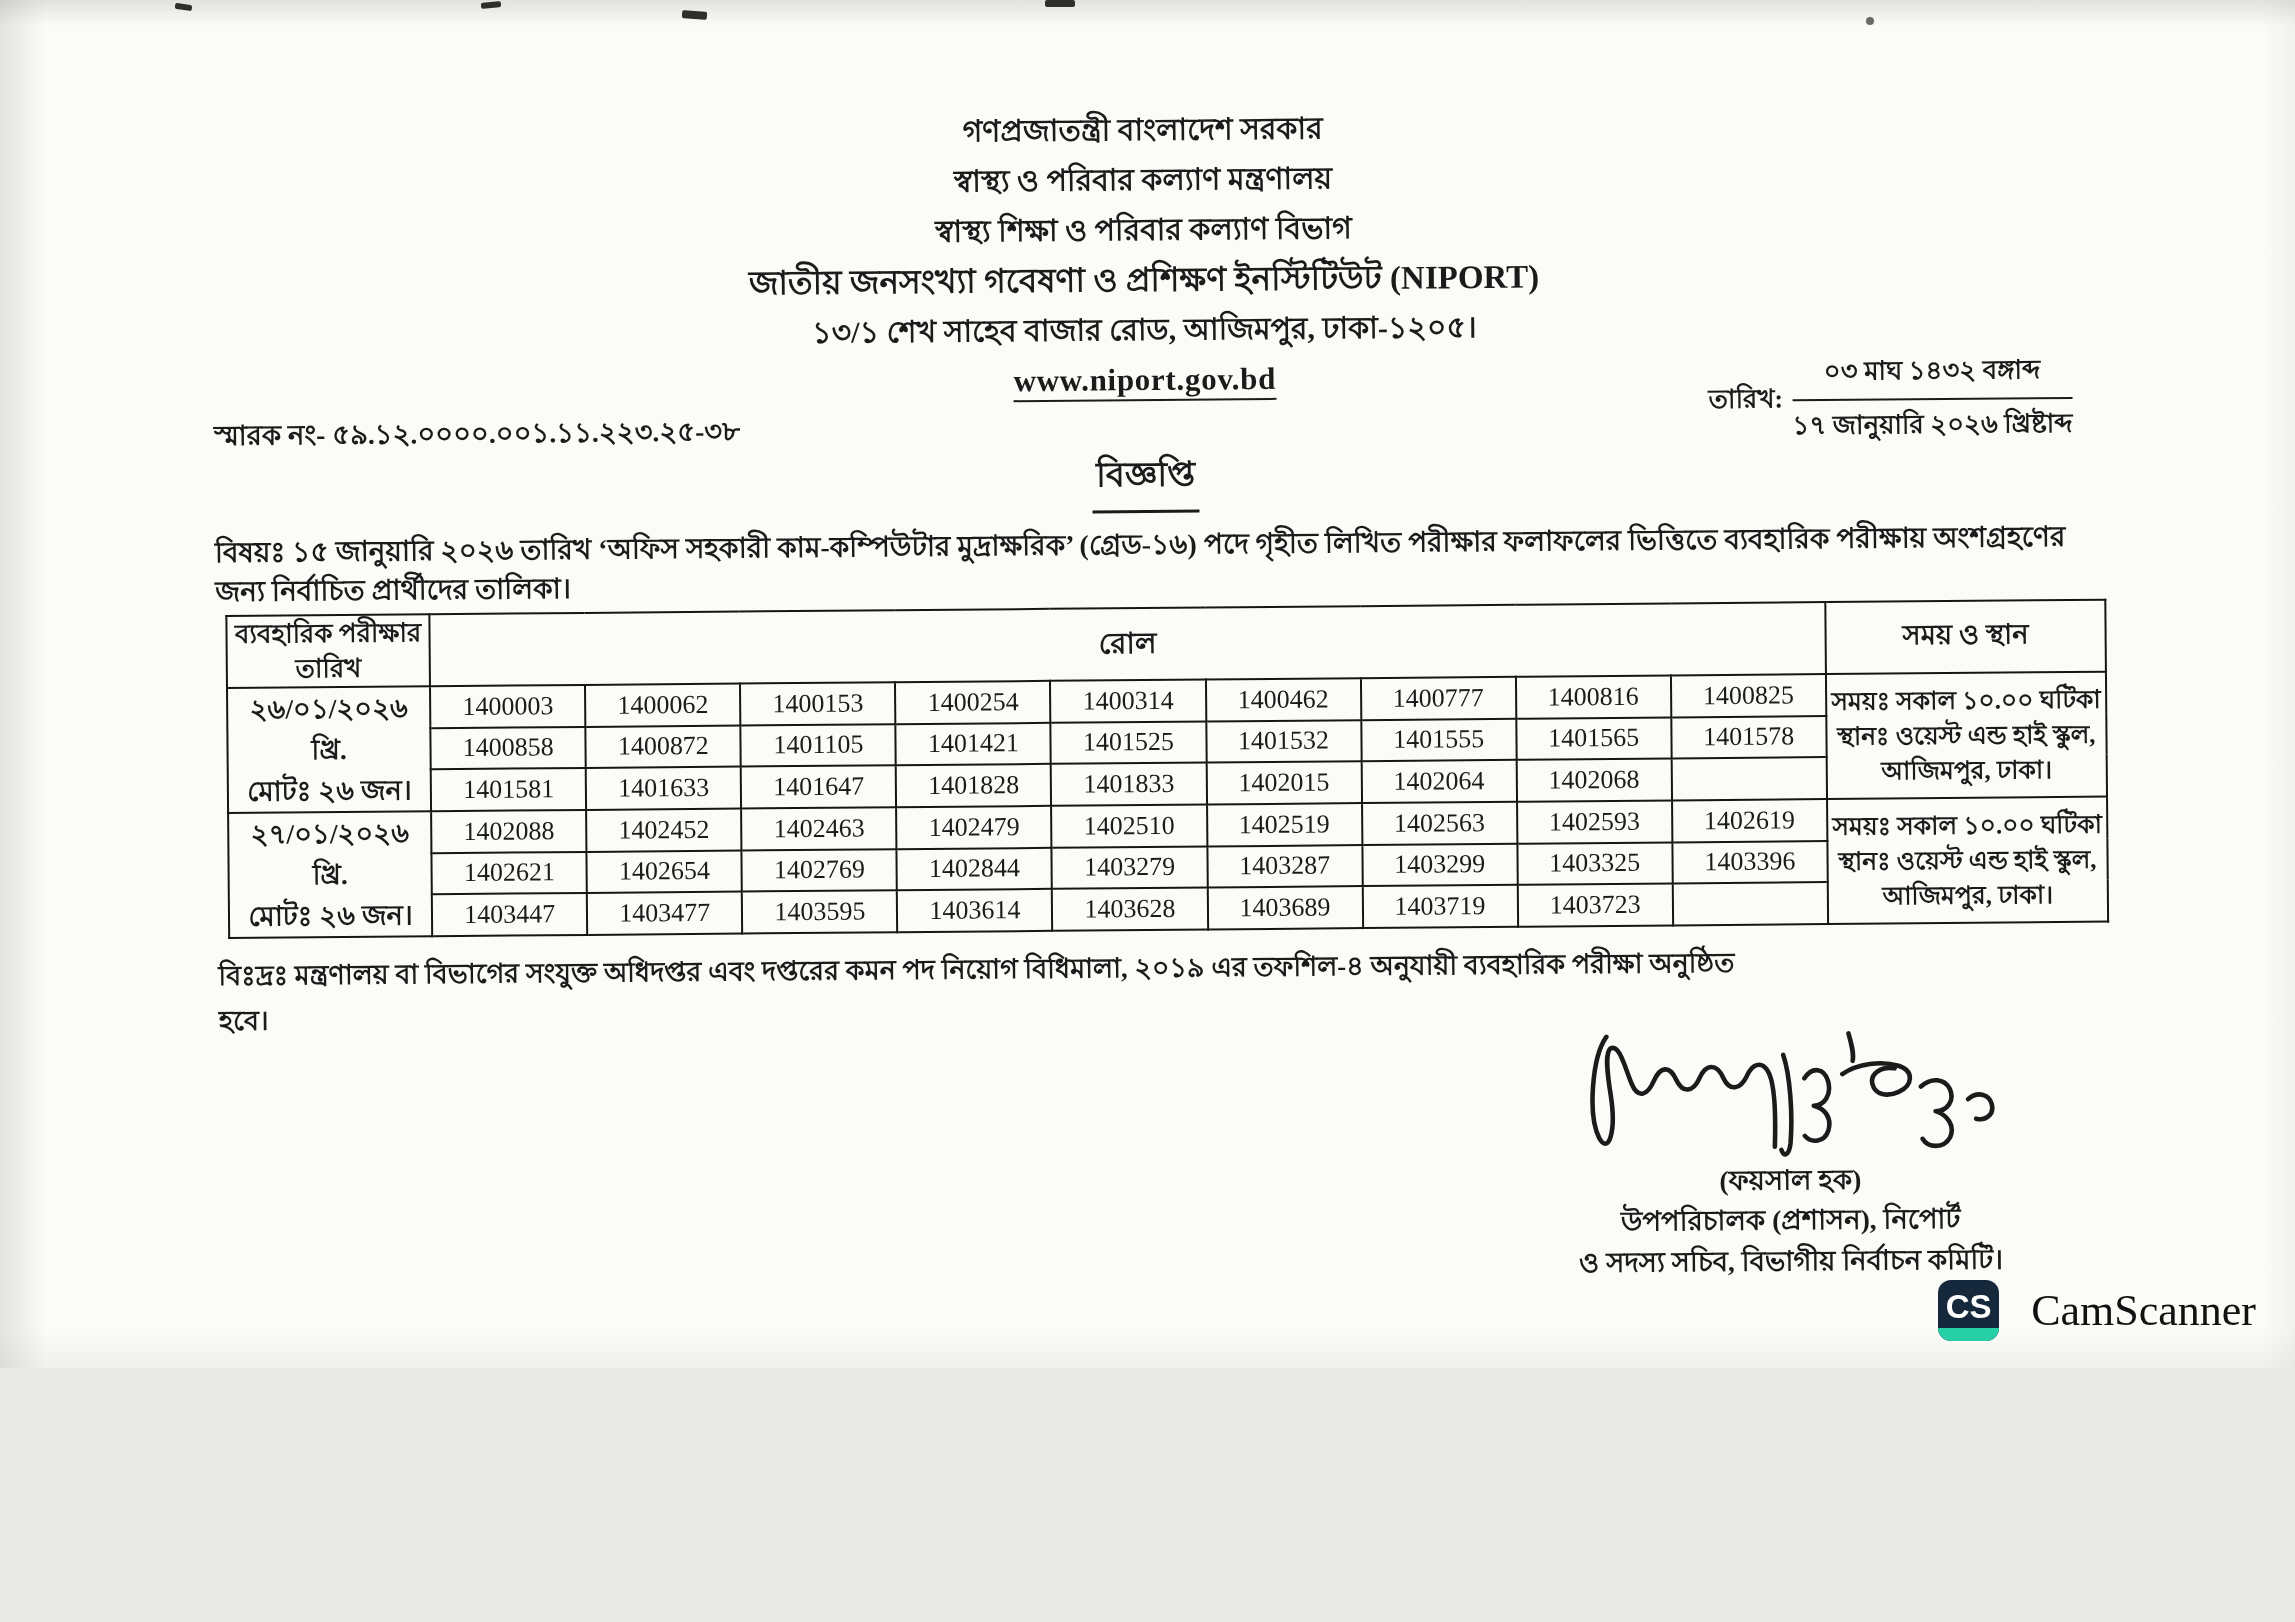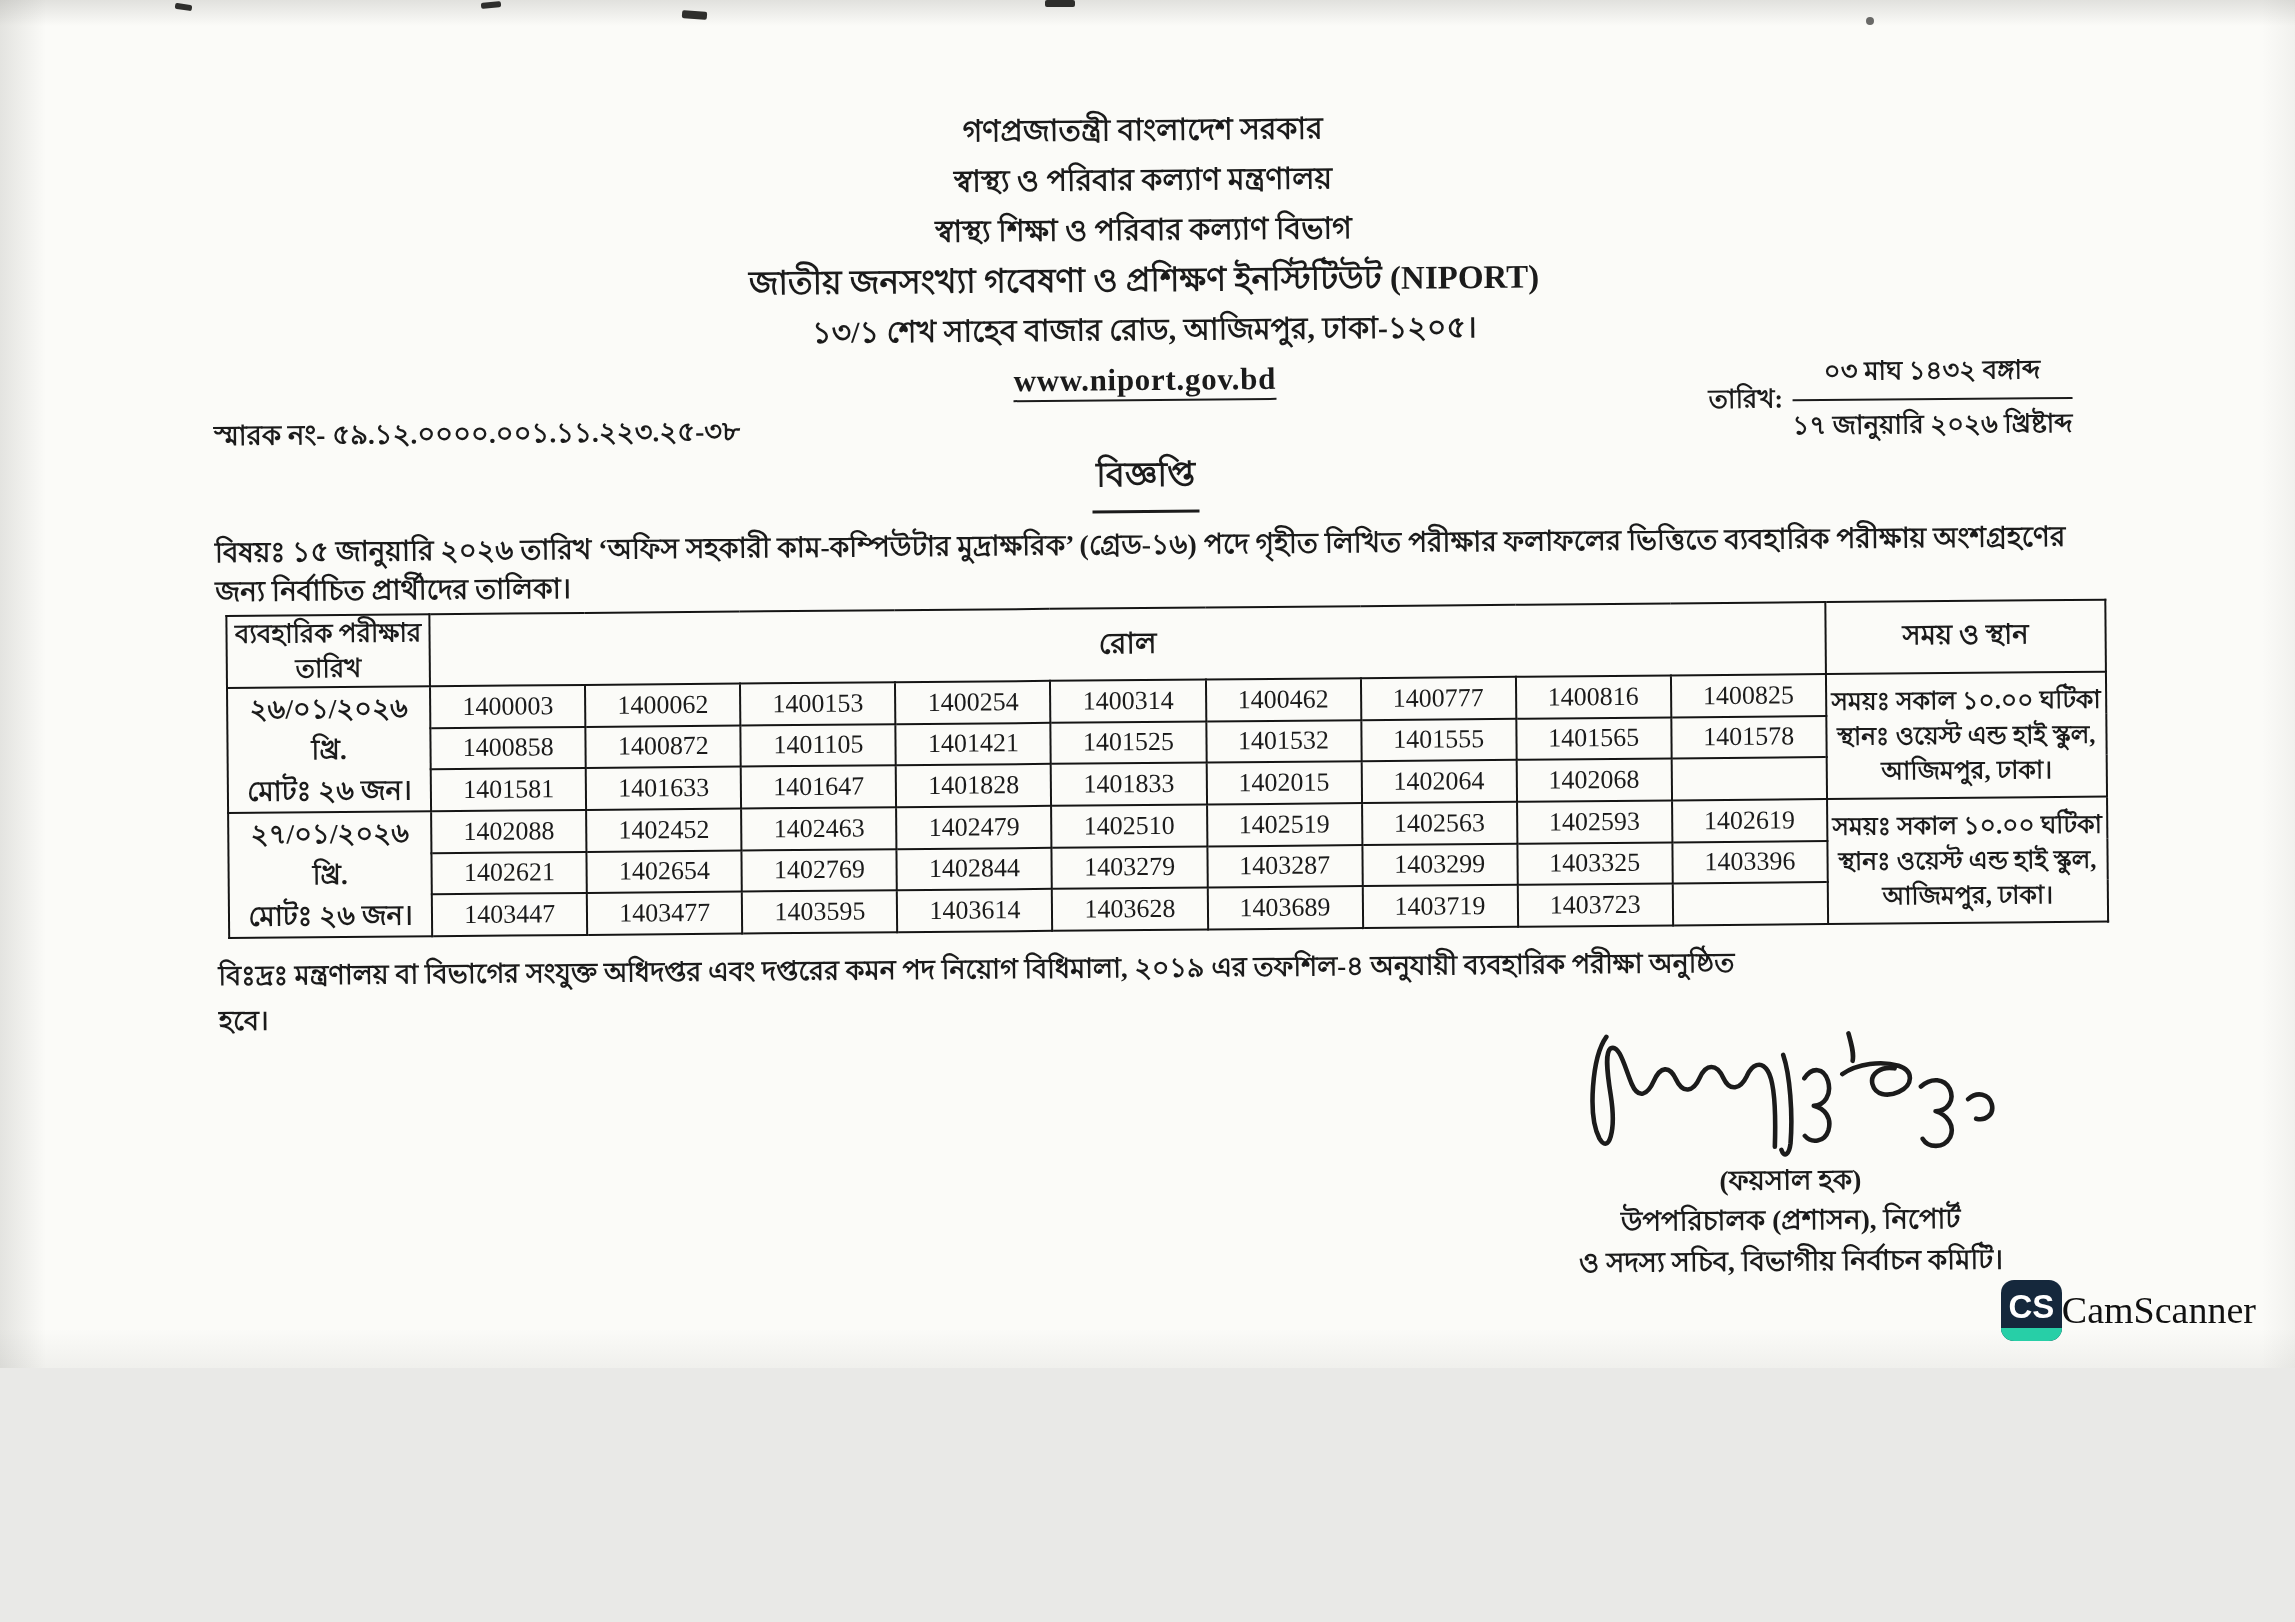--- a/index.html
+++ b/index.html
@@ -61,27 +61,27 @@
 
   
   .artifact{position:absolute;background:#2e2e2c;border-radius:2px;}
   .a1{left:175px;top:3.9px;width:17px;height:5.9px;transform:rotate(8deg);}
   .a2{left:481px;top:2px;width:19.6px;height:5.9px;transform:rotate(-6deg);}
   .a3{left:682px;top:10.5px;width:25px;height:7.9px;transform:rotate(4deg);}
   .a4{left:1045px;top:0;width:30px;height:6.5px;}
   .a5{left:1866px;top:17px;width:7.9px;height:7.9px;border-radius:50%;opacity:.7;}
 
   
-  .camscanner{position:absolute;right:39px;bottom:27.5px;display:flex;align-items:center;gap:0;}
+  .camscanner{position:absolute;right:39px;bottom:27.5px;display:flex;align-items:center;gap:32px;}
   .cs-icon{position:relative;width:61px;height:61px;background:#15283c;border-radius:13px;overflow:hidden;
        display:flex;align-items:center;justify-content:center;}
   .cs-icon .cs-text{font-family:"Liberation Sans",sans-serif;font-weight:700;font-size:33px;
        color:#fff;margin-top:-6.5px;}
   .cs-icon .cs-bar{position:absolute;left:0;right:0;bottom:0;height:13px;background:#27cfa7;}
-  .cs-label{font-family:"Liberation Serif",serif;font-size:38px;color:#111;}
+  .cs-label{font-family:"Liberation Serif",serif;font-size:44px;color:#111;}
 </style>
 </head>
 <body>
 
 <div class="sheet">
   <div class="content">
 
     <div class="doc-header">
       <div>গণপ্রজাতন্ত্রী বাংলাদেশ সরকার</div>
       <div>স্বাস্থ্য ও পরিবার কল্যাণ মন্ত্রণালয়</div>

